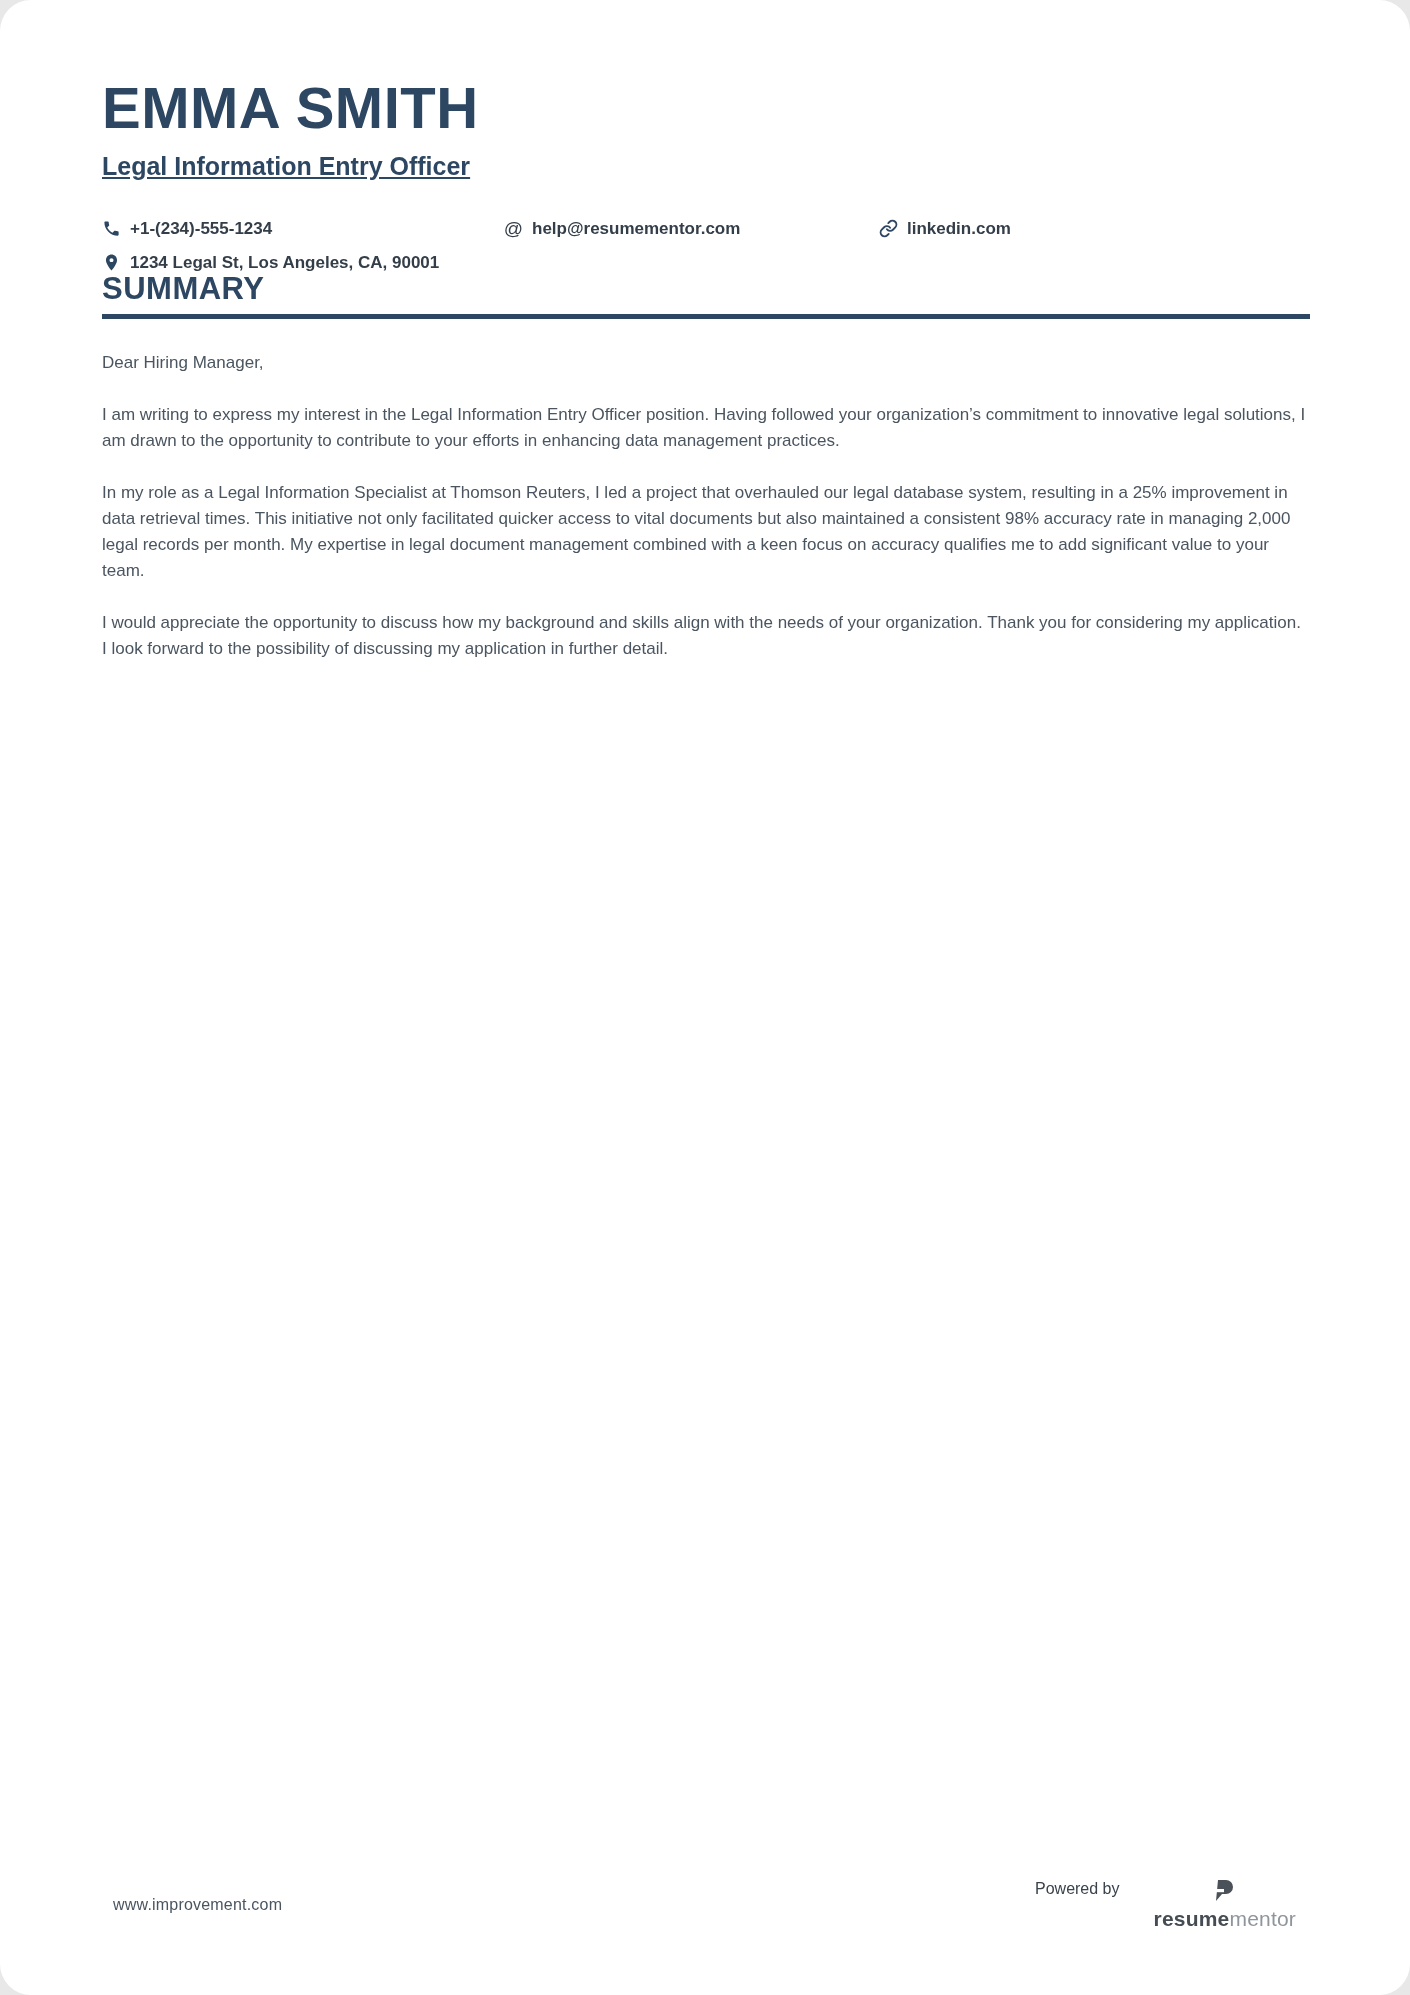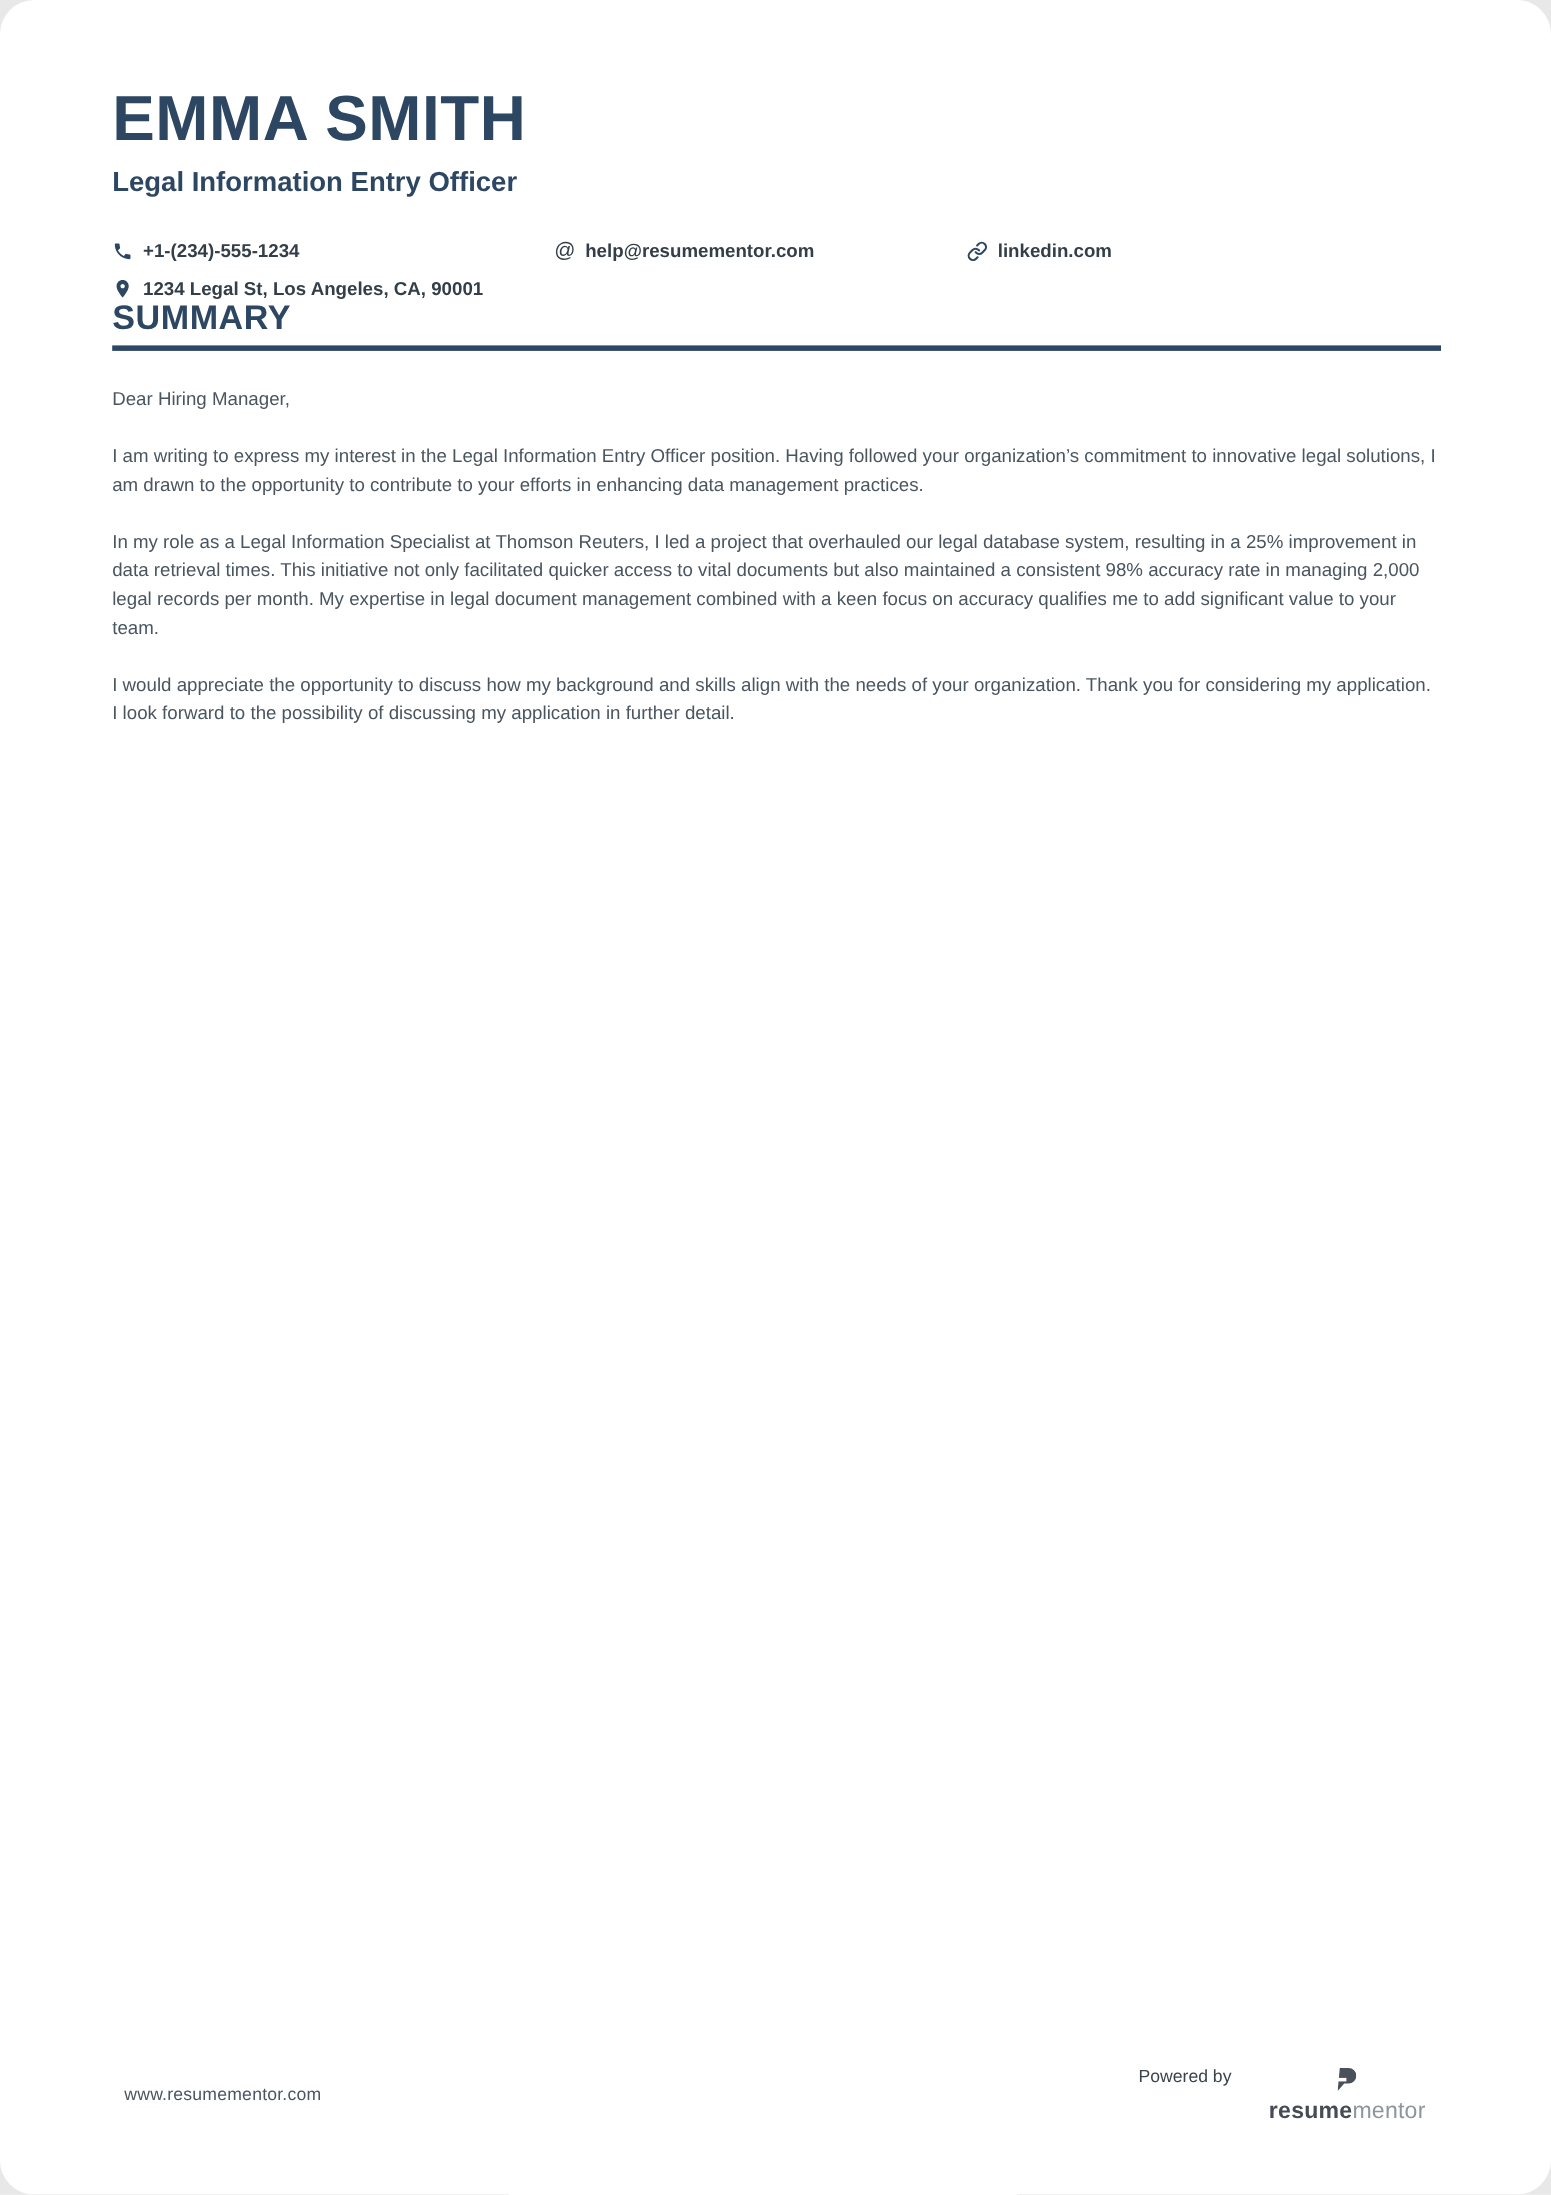--- a/index.html
+++ b/index.html
@@ -33,20 +33,21 @@
     letter-spacing: 0.5px;
     color: var(--navy);
     line-height: 1.1;
   }
   .job-title {
     margin-top: 12px;
     font-size: 25px;
     font-weight: 700;
     color: var(--navy);
     line-height: 1.15;
+    text-decoration: underline;
   }
 
   .contact-block { margin-top: 38px; }
   .contact-row {
     display: flex;
     align-items: center;
   }
   .contact-row + .contact-row { margin-top: 14px; }
   .contact-item {
     display: flex;
@@ -205,21 +206,21 @@
         <p>Dear Hiring Manager,</p>
         <p>I am writing to express my interest in the Legal Information Entry Officer position. Having followed your organization’s commitment to innovative legal solutions, I am drawn to the opportunity to contribute to your efforts in enhancing data management practices.</p>
         <p>In my role as a Legal Information Specialist at Thomson Reuters, I led a project that overhauled our legal database system, resulting in a 25% improvement in data retrieval times. This initiative not only facilitated quicker access to vital documents but also maintained a consistent 98% accuracy rate in managing 2,000 legal records per month. My expertise in legal document management combined with a keen focus on accuracy qualifies me to add significant value to your team.</p>
         <p>I would appreciate the opportunity to discuss how my background and skills align with the needs of your organization. Thank you for considering my application. I look forward to the possibility of discussing my application in further detail.</p>
       </div>
     </div>
 
   </div>
 
   <div class="footer">
-    <span class="footer-url">www.resumementor.com</span>
+    <span class="footer-url">www.improvement.com</span>
 
     <div class="powered">
       <span class="powered-by-text">Powered by</span>
       <span class="brand">
         <svg class="brand-icon" viewBox="0 0 17 21" aria-hidden="true">
           <path d="M2 0 h8 a7 7 0 0 1 7 7 v0 a7 7 0 0 1 -7 7 h-4 l-6 7 z" fill="#4a5158"></path>
           <rect x="0" y="9" width="8" height="3.2" fill="#ffffff"></rect>
         </svg>
         <span class="brand-text"><span class="bold">resume</span><span class="light">mentor</span></span>
       </span>

